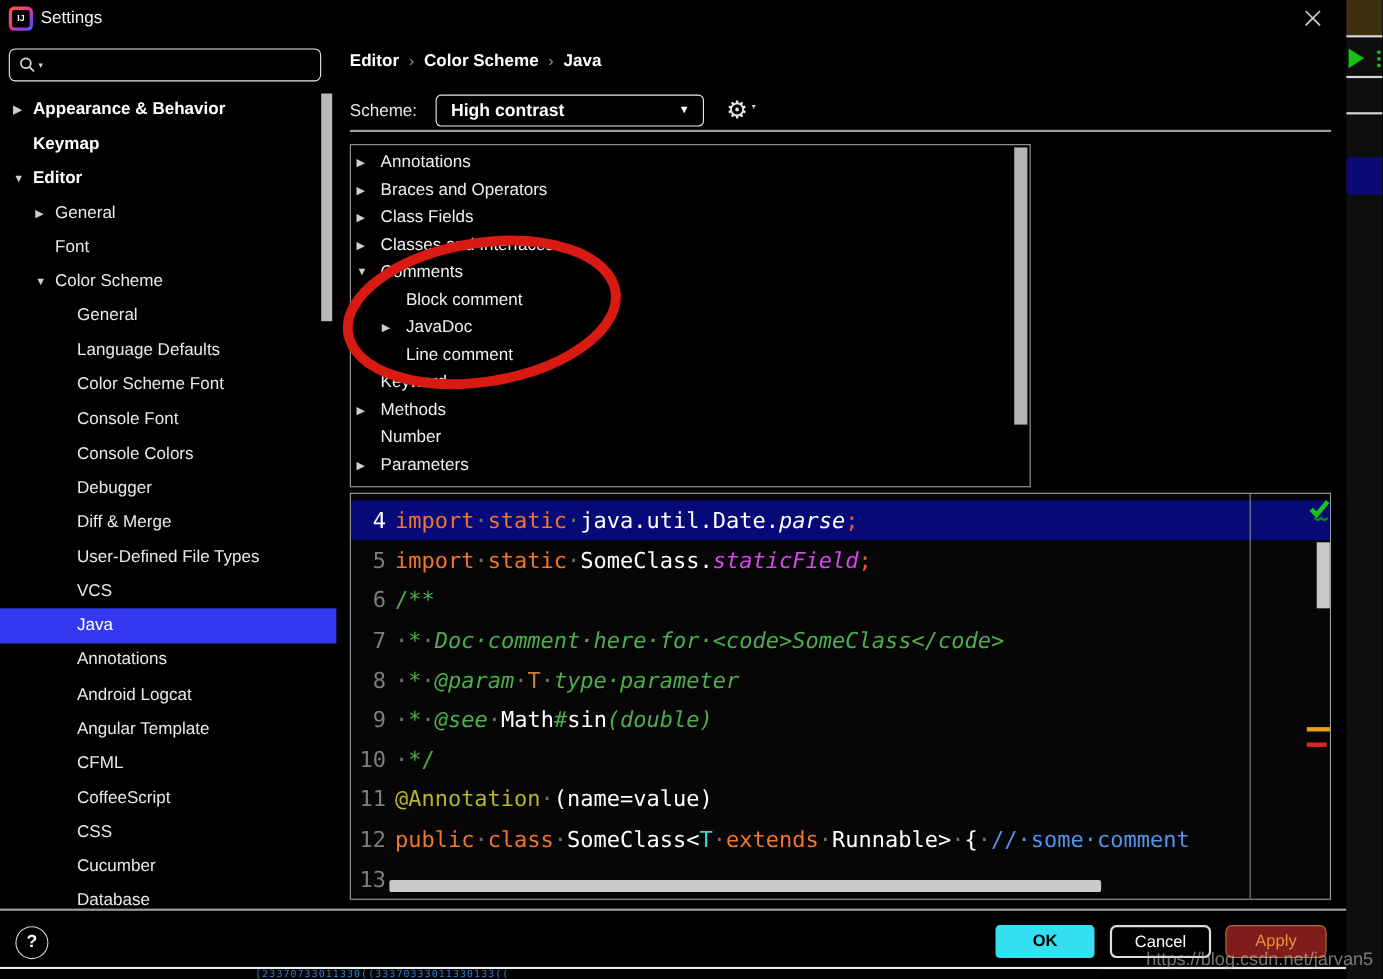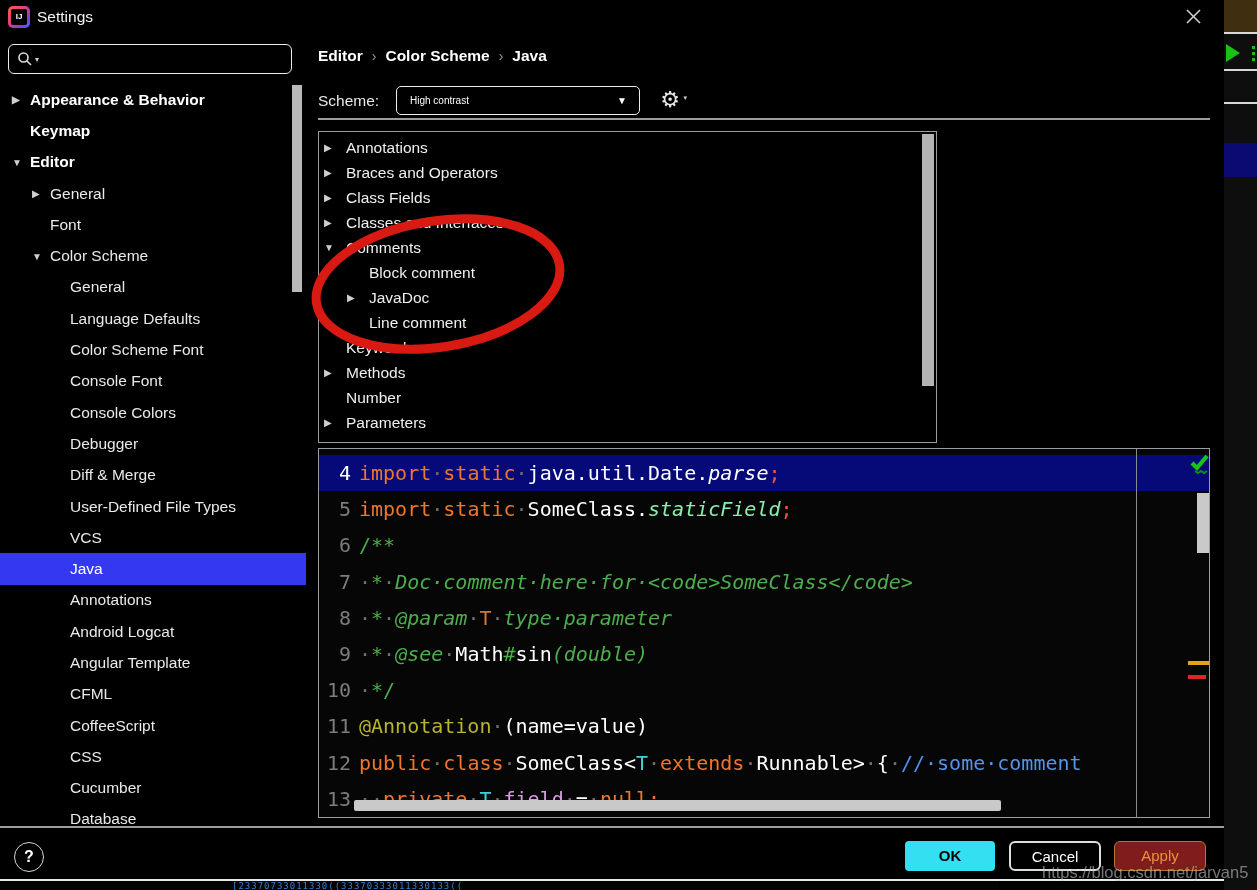--- a/index.html
+++ b/index.html
@@ -29,21 +29,21 @@
   .side-row.lvl1 { padding-left:32px; }
   .side-row.lvl2 { padding-left:52px; }
   .arrow { display:inline-block; width:18px; font-size:10px; color:#cfcfcf; flex:0 0 18px; }
   .side-scrollbar { position:absolute; left:292px; top:1px; width:10px; height:207px; background:#b9b9b9; }
   
   .breadcrumb { position:absolute; left:318px; top:47px; font-size:15.5px; font-weight:bold; color:#fff; }
   .breadcrumb .sep { color:#9a9a9a; font-weight:normal; padding:0 9px; font-size:14px; }
   .scheme-label { position:absolute; left:318px; top:92px; font-size:15.5px; color:#e8e8e8; }
   .scheme-select { position:absolute; left:396px; top:86px; width:244px; height:29px; border:1.5px solid #ececec;
     border-radius:5px; background:#000; display:flex; align-items:center; cursor:pointer; }
-  .scheme-select .val { font-weight:normal; font-size:10px; padding-left:13px; flex:1; }
+  .scheme-select .val { font-weight:bold; font-size:16px; padding-left:13px; flex:1; }
   .scheme-select .dd { font-size:10px; color:#fff; padding-right:12px; }
   .gear-btn { position:absolute; left:655px; top:85px; width:30px; height:30px; color:#e8e8e8; font-size:22px; line-height:30px; text-align:center; cursor:pointer; }
   .gear-btn .mini { position:absolute; right:-2px; bottom:2px; font-size:7px; color:#cfcfcf; }
   .divider-top { position:absolute; left:318px; top:118px; width:892px; height:2px; background:#9d9d9d; }
   
   .tree-box { position:absolute; left:318px; top:131px; width:619px; height:312px; border:1px solid #9d9d9d; background:#000; overflow:hidden; padding-top:3px; }
   .tree-row { height:25px; display:flex; align-items:center; font-size:15.5px; color:#efefef; cursor:pointer; }
   .tree-row.lvl0 { padding-left:5px; }
   .tree-row.lvl1 { padding-left:28px; }
   .tree-row .arrow { width:22px; flex:0 0 22px; }
@@ -52,21 +52,21 @@
   
   .code-box { position:absolute; left:318px; top:448px; width:892px; height:370px; border:1px solid #9d9d9d; background:#060606; overflow:hidden; }
   .code-lines { position:absolute; left:0; top:0; width:100%; padding-top:6px; }
   .code-row { height:36.2px; display:flex; align-items:center; font-family:"DejaVu Sans Mono", monospace; font-size:20px; }
   .code-row.caret-row { background:#050a78; }
   .lnum { flex:0 0 32px; text-align:right; color:#7d7d7d; margin-right:8px; }
   .caret-row .lnum { color:#fff; }
   .ltext { white-space:pre; overflow:hidden; flex:0 0 772px; max-width:772px; }
   .tk-kw { color:#f0762b; } .tk-pl { color:#ffffff; }
   .tk-it { color:#ffffff; font-style:italic; }
-  .tk-sf { color:#86efac; font-style:italic; }
+  .tk-sf { color:#d946ef; font-style:italic; }
   .tk-sc { color:#f3543f; }
   .tk-cm { color:#4cae4c; }
   .tk-doc { color:#4cae4c; font-style:italic; }
   .tk-dt { color:#4cae4c; font-style:italic; }
   .tk-dv { color:#cf7832; }
   .tk-ann { color:#b8b42c; }
   .tk-lc { color:#5394ec; }
   .tk-tp { color:#3fd2da; }
   .tk-fld { color:#dc9ae6; }
   .tk-ws { color:#6f6f6f; }
@@ -326,21 +326,20 @@
         <div class="code-row">
           <span class="lnum">11</span>
           <span class="ltext"><span class="tk tk-ann">@Annotation</span><span class="tk tk-ws">·</span><span class="tk tk-pl">(name=value)</span></span>
         </div>
         <div class="code-row">
           <span class="lnum">12</span>
           <span class="ltext"><span class="tk tk-kw">public</span><span class="tk tk-ws">·</span><span class="tk tk-kw">class</span><span class="tk tk-ws">·</span><span class="tk tk-pl">SomeClass&lt;</span><span class="tk tk-tp">T</span><span class="tk tk-ws">·</span><span class="tk tk-kw">extends</span><span class="tk tk-ws">·</span><span class="tk tk-pl">Runnable&gt;</span><span class="tk tk-ws">·</span><span class="tk tk-pl">{</span><span class="tk tk-ws">·</span><span class="tk tk-lc">//·some·comment</span></span>
         </div>
         <div class="code-row">
           <span class="lnum">13</span>
-          <span class="ltext"><span class="tk tk-ws">··</span><span class="tk tk-kw">private</span><span class="tk tk-ws">·</span><span class="tk tk-tp">T</span><span class="tk tk-ws">·</span><span class="tk tk-fld">field</span><span class="tk tk-ws">·</span><span class="tk tk-pl">=</span><span class="tk tk-ws">·</span><span class="tk tk-kw">null</span><span class="tk tk-kw">;</span></span>
         </div>
       </div>
     <div class="code-sep"></div>
     <svg class="code-check" viewBox="0 0 22 22">
       <path d="M4 10 l5 5 L19 3" stroke="#16c516" stroke-width="4.2" fill="none"></path>
       <path d="M7 18 l3 2 3-2 3 2 3-2" stroke="#0f8f0f" stroke-width="2" fill="none"></path>
     </svg>
     <div class="code-vscroll"></div>
     <div class="stripe-orange"></div>
     <div class="stripe-red"></div>

